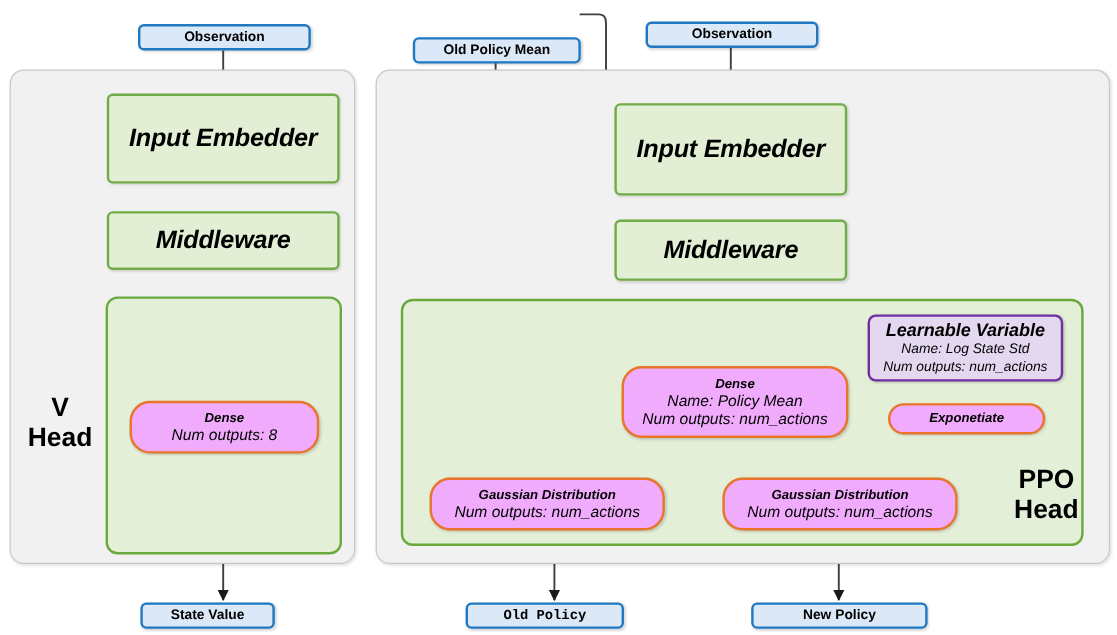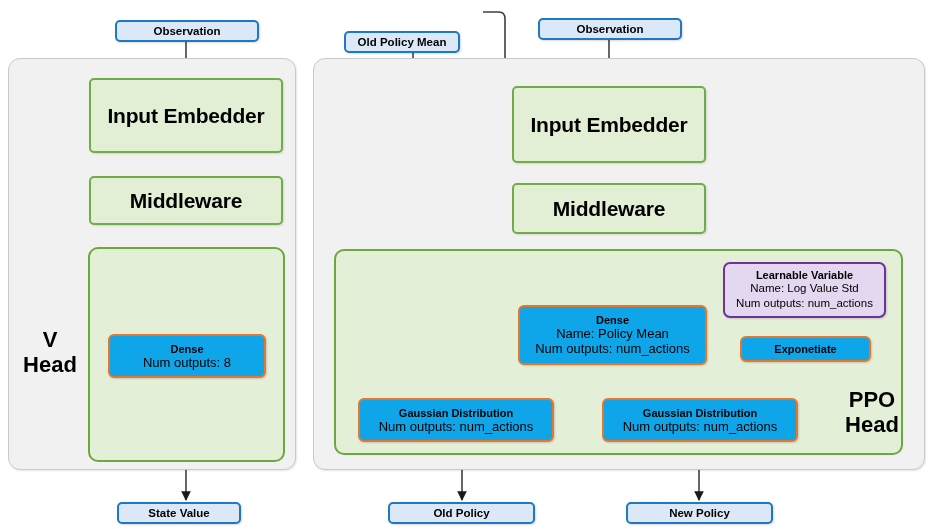--- a/index.html
+++ b/index.html
@@ -11,34 +11,34 @@
   
   .gray-box{position:absolute;background:#f1f1f1;border:1.5px solid #c9c9c9;
             border-radius:12px;box-sizing:border-box;
             box-shadow:1px 1px 2px rgba(0,0,0,.10);}
   .green-box{position:absolute;background:#e3efd7;border:2px solid #6aa93c;
              border-radius:10px;box-sizing:border-box;}
 
   
   .node{position:absolute;box-sizing:border-box;display:flex;
         flex-direction:column;align-items:center;justify-content:center;
-        text-align:center;}
+        text-align:center;font-style:italic;}
 
   .green-node{background:#e2efd4;border:2px solid #70ad47;border-radius:5px;
               box-shadow:1px 1px 2px rgba(0,0,0,.12);}
   .green-node .title{font-weight:bold;color:#000;letter-spacing:-0.2px;}
 
-  .orange-node{background:#0ea5e9;border:2px solid #e8752a;border-radius:6px;
+  .orange-node{background:#f0abfc;border:2px solid #e8752a;border-radius:17px;
                box-shadow:1px 1px 2px rgba(0,0,0,.15);}
   .orange-node .title{font-weight:bold;font-size:11px;color:#000;}
   .orange-node .sub{font-size:13px;color:#000;line-height:15px;}
 
   .purple-node{background:#e4d7f0;border:2.5px solid #7030a0;border-radius:7px;
                box-shadow:1px 1px 2px rgba(0,0,0,.15);}
-  .purple-node .title{font-weight:bold;font-size:11px;color:#000;text-align:right;}
+  .purple-node .title{font-weight:bold;font-size:15px;color:#000;text-align:right;}
   .purple-node .sub{font-size:11.5px;color:#000;line-height:15px;}
 
   .blue-node{position:absolute;box-sizing:border-box;background:#dbe8f7;
              border:2px solid #1f78c1;border-radius:5px;
              display:flex;align-items:center;justify-content:center;
              font-weight:bold;font-size:11.5px;color:#000;
              box-shadow:1px 1px 2px rgba(0,0,0,.15);}
 
   .head-label{position:absolute;font-weight:bold;color:#000;text-align:center;
               line-height:1.12;}
@@ -77,21 +77,21 @@
       <path d="M806,365 L806,378 Q806,385 799,386 L766,392 Q759,394 759,399 L759,398"></path>
 
       <path d="M462,442 L462,500"></path>
       <path d="M699,442 L699,500"></path>
     </g>
   </svg>
 
   <div class="blue-node" style="left:115px;top:20px;width:144px;height:22px;">Observation</div>
 
 
-  <div class="blue-node" style="left:344px;top:31px;width:116px;height:22px;">Old Policy Mean</div>
+  <div class="blue-node" style="left:344px;top:31px;width:140px;height:22px;">Old Policy Mean</div>
 
   <div class="blue-node" style="left:538px;top:18px;width:144px;height:22px;">Observation</div>
 
   <div class="gray-box" style="left:8px;top:58px;width:288px;height:412px;"></div>
 
   <div class="head-label" style="left:14px;top:328px;width:72px;font-size:22px;">
     <div>V</div>
     <div>Head</div>
   </div>
 
@@ -128,37 +128,37 @@
   </div>
 
   <div class="node orange-node" style="left:518px;top:305px;width:189px;height:60px;">
     <div class="title">Dense</div>
     <div class="sub">Name: Policy Mean</div>
     <div class="sub">Num outputs: num_actions</div>
   </div>
 
   <div class="node purple-node" style="left:723px;top:262px;width:163px;height:56px;">
     <div class="title">Learnable Variable</div>
-    <div class="sub">Name: Log Value Std</div>
+    <div class="sub">Name: Log State Std</div>
     <div class="sub">Num outputs: num_actions</div>
   </div>
 
   <div class="node orange-node" style="left:740px;top:336px;width:131px;height:26px;">
     <div class="title">Exponetiate</div>
   </div>
 
   <div class="node orange-node" style="left:358px;top:398px;width:196px;height:44px;">
     <div class="title">Gaussian Distribution</div>
     <div class="sub">Num outputs: num_actions</div>
   </div>
 
   <div class="node orange-node" style="left:602px;top:398px;width:196px;height:44px;">
     <div class="title">Gaussian Distribution</div>
     <div class="sub">Num outputs: num_actions</div>
   </div>
 
-  <div class="blue-node" style="left:117px;top:502px;width:124px;height:22px;">State Value</div>
+  <div class="blue-node" style="left:117px;top:502px;width:112px;height:22px;">State Value</div>
 
-  <div class="blue-node" style="left:388px;top:502px;width:147px;height:22px;">Old Policy</div>
+  <div class="blue-node" style="left:388px;top:502px;width:132px;height:22px;font-family:Liberation Mono, monospace;">Old Policy</div>
 
   <div class="blue-node" style="left:626px;top:502px;width:147px;height:22px;">New Policy</div>
 
 </div>
 
 </body></html>

